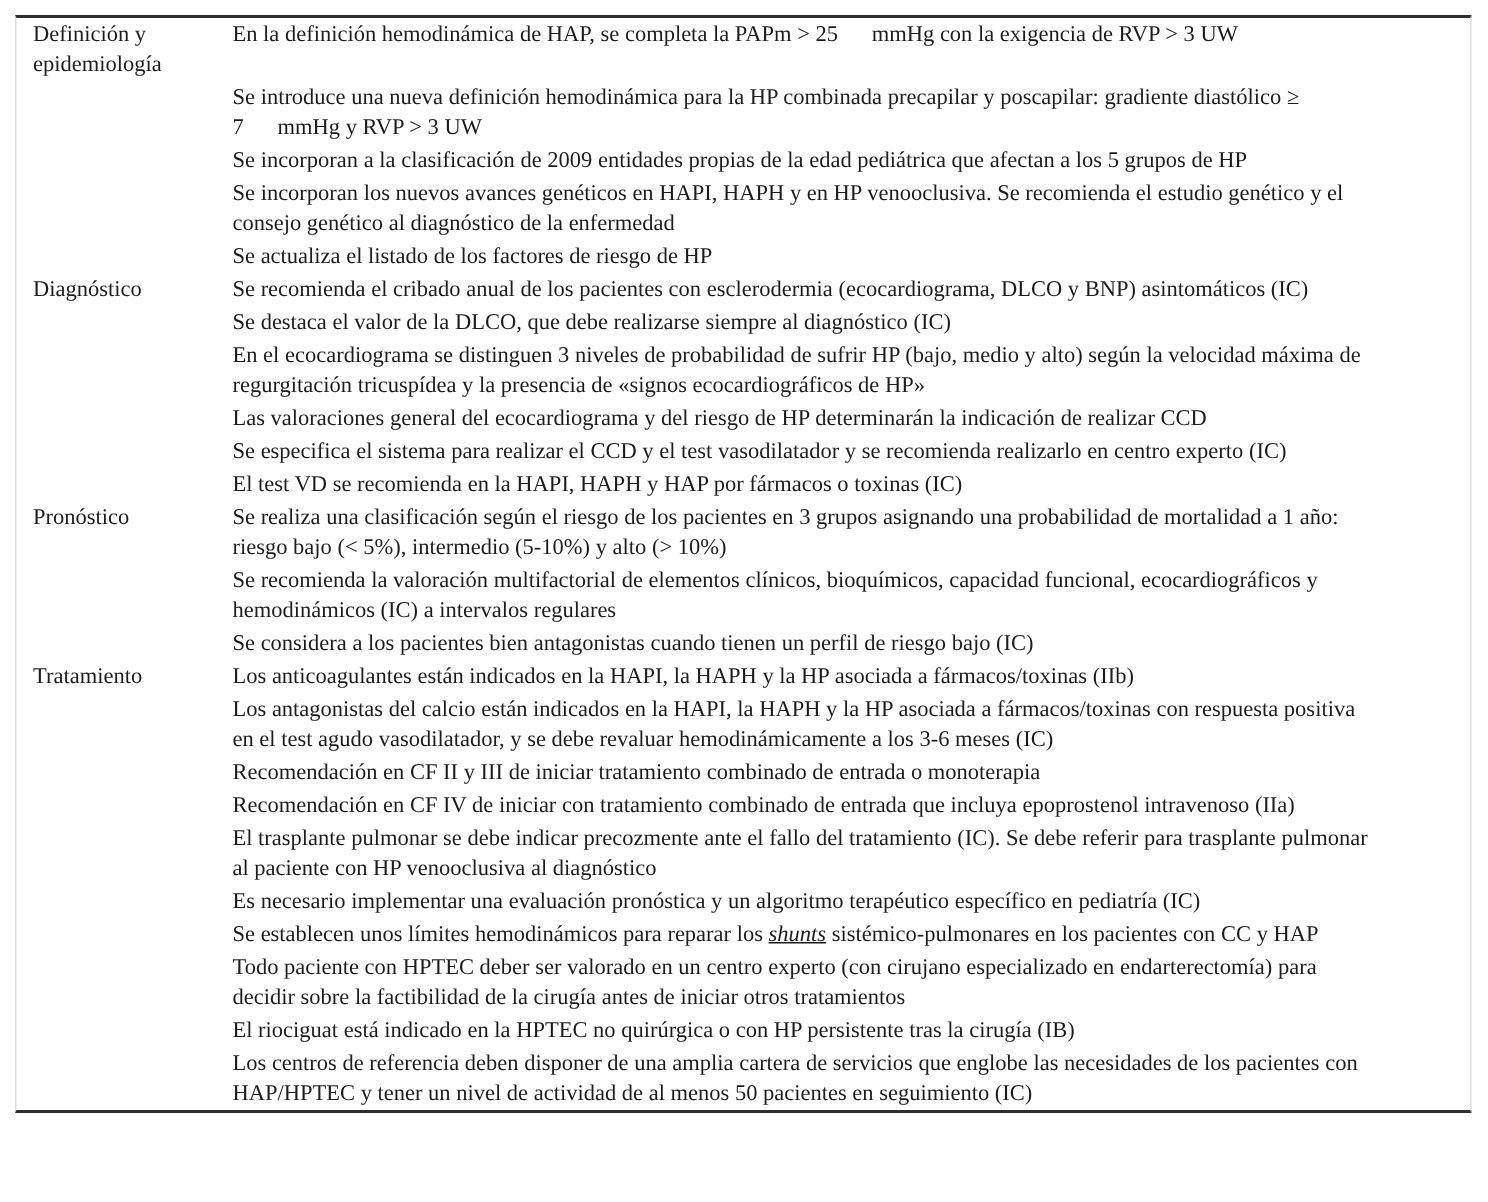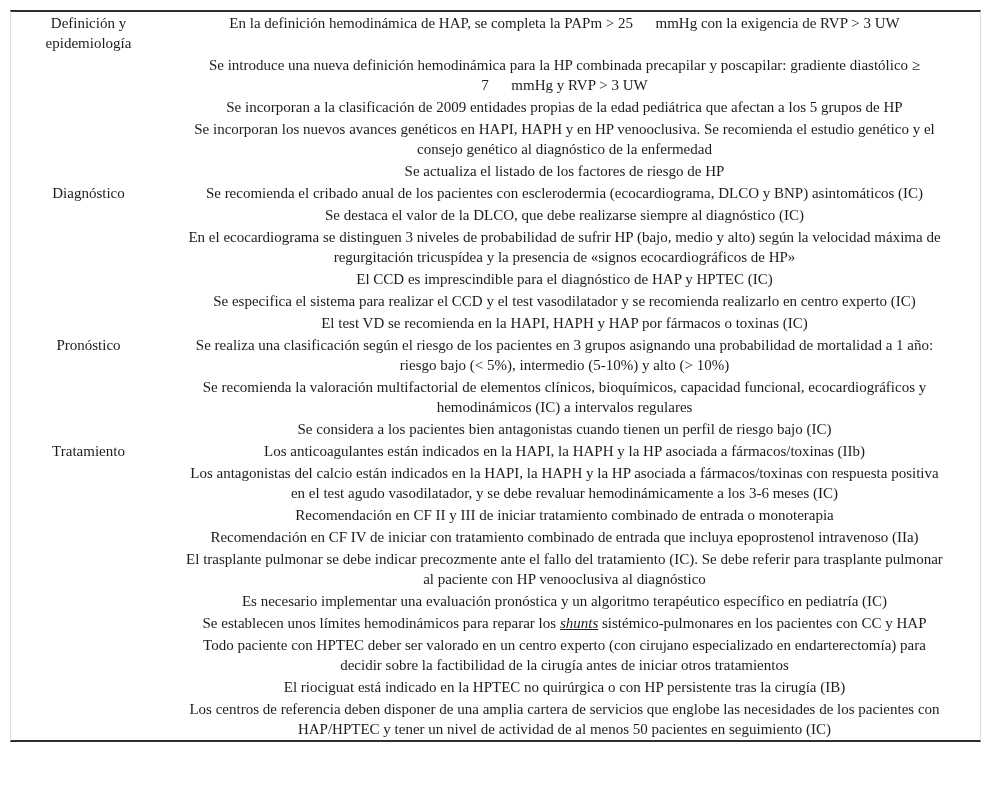--- a/index.html
+++ b/index.html
@@ -27,21 +27,20 @@
   }
   table.summary {
     border-collapse: collapse;
     width: 100%;
     font-size: 15px;
     line-height: 20px;
   }
   td {
     vertical-align: top;
     padding: 1px 0 1px 0;
-    text-align: center;
   }
   td.cat {
     width: 133px;
     padding-left: 11px;
     white-space: pre-wrap;
   }
   td.txt {
     white-space: pre-wrap;
     padding-right: 6px;
     margin-top: 16px;
@@ -90,21 +89,21 @@
         <td class="cat"></td>
         <td class="txt">Se destaca el valor de la DLCO, que debe realizarse siempre al diagnóstico (IC)</td>
       </tr>
       <tr>
         <td class="cat"></td>
         <td class="txt">En el ecocardiograma se distinguen 3 niveles de probabilidad de sufrir HP (bajo, medio y alto) según la velocidad máxima de
 regurgitación tricuspídea y la presencia de «signos ecocardiográficos de HP»</td>
       </tr>
       <tr>
         <td class="cat"></td>
-        <td class="txt">El CCD es imprescindible para el diagnóstico de HAP y HPTEC (IC)</td>
+        <td class="txt">Las valoraciones general del ecocardiograma y del riesgo de HP determinarán la indicación de realizar CCD</td>
       </tr>
       <tr>
         <td class="cat"></td>
         <td class="txt">Se especifica el sistema para realizar el CCD y el test vasodilatador y se recomienda realizarlo en centro experto (IC)</td>
       </tr>
       <tr>
         <td class="cat"></td>
         <td class="txt">El test VD se recomienda en la HAPI, HAPH y HAP por fármacos o toxinas (IC)</td>
       </tr>
 

